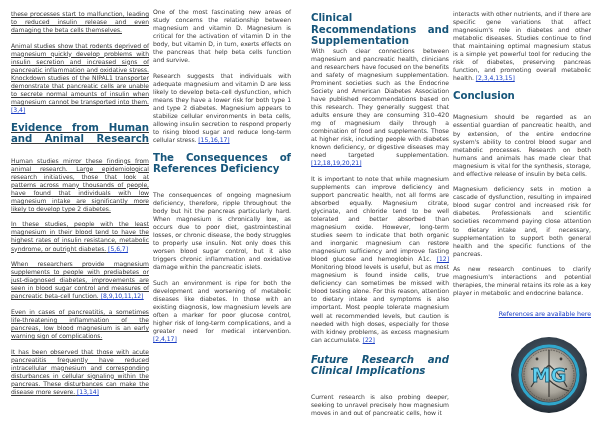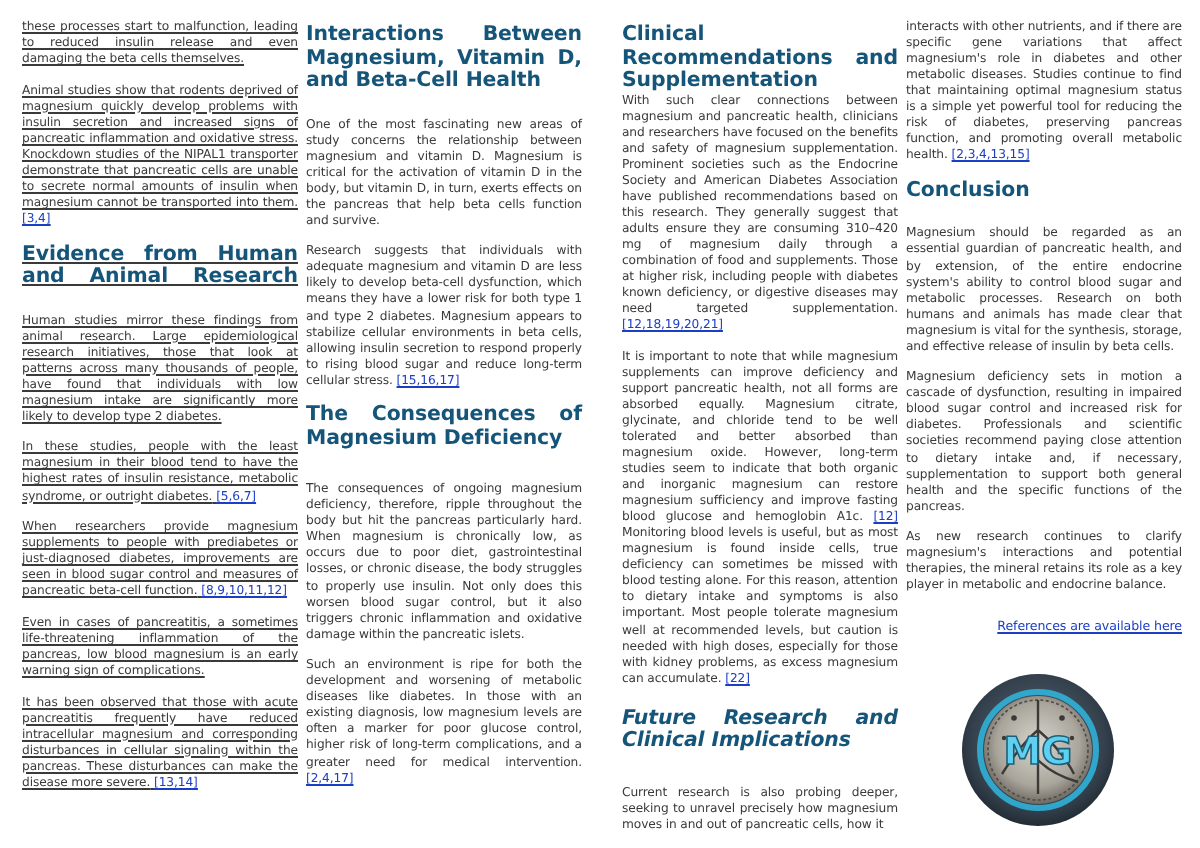--- a/index.html
+++ b/index.html
@@ -38,44 +38,43 @@
     text-align-last: left;
   }
   h2.just { text-align-last: justify; }
   .ref { color: #1b3ec4; text-decoration: underline; }
   .refs-link {
     display: block; text-align: right;
     color: #1b3ec4; text-decoration: underline;
     font-size: 6.3px; margin-top: 13px;
   }
   .logo {
-    position: absolute; left: 479px; top: 335px; width: 80px; height: 80px; text-align: right;
+    position: absolute; left: 509px; top: 335px; width: 80px; height: 80px; text-align: right;
   }
 </style>
 </head>
 <body>
 
 <div class="page">
 
   <div class="col c1">
     <p><span>these processes start to malfunction, leading to reduced insulin release and even damaging the beta cells themselves.</span></p>
     <p><span>Animal studies show that rodents deprived of magnesium quickly develop problems with insulin secretion and increased signs of pancreatic inflammation and oxidative stress. Knockdown studies of the NIPAL1 transporter demonstrate that pancreatic cells are unable to secrete normal amounts of insulin when magnesium cannot be transported into them.</span> <a class="ref">[3,4]</a></p>
     <h2 class="just">Evidence from Human and Animal Research</h2>
     <p><span>Human studies mirror these findings from animal research. Large epidemiological research initiatives, those that look at patterns across many thousands of people, have found that individuals with low magnesium intake are significantly more likely to develop type 2 diabetes.</span></p>
     <p><span>In these studies, people with the least magnesium in their blood tend to have the highest rates of insulin resistance, metabolic syndrome, or outright diabetes.</span> <a class="ref">[5,6,7]</a></p>
     <p><span>When researchers provide magnesium supplements to people with prediabetes or just-diagnosed diabetes, improvements are seen in blood sugar control and measures of pancreatic beta-cell function.</span> <a class="ref">[8,9,10,11,12]</a></p>
     <p><span>Even in cases of pancreatitis, a sometimes life-threatening inflammation of the pancreas, low blood magnesium is an early warning sign of complications.</span></p>
     <p><span>It has been observed that those with acute pancreatitis frequently have reduced intracellular magnesium and corresponding disturbances in cellular signaling within the pancreas. These disturbances can make the disease more severe.</span> <a class="ref">[13,14]</a></p>
   </div>
 
   <div class="col c2">
-    <h2 style="margin-top:4px;">Interactions Between Magnesium, Vitamin D, and Beta-Cell Health</h2>
     <p><span>One of the most fascinating new areas of study concerns the relationship between magnesium and vitamin D. Magnesium is critical for the activation of vitamin D in the body, but vitamin D, in turn, exerts effects on the pancreas that help beta cells function and survive.</span></p>
     <p><span>Research suggests that individuals with adequate magnesium and vitamin D are less likely to develop beta-cell dysfunction, which means they have a lower risk for both type 1 and type 2 diabetes. Magnesium appears to stabilize cellular environments in beta cells, allowing insulin secretion to respond properly to rising blood sugar and reduce long-term cellular stress.</span> <a class="ref">[15,16,17]</a></p>
-    <h2 style="margin-bottom:16px;">The Consequences of Magnesium Deficiency</h2>
+    <h2 style="margin-bottom:16px;">The Consequences of References Deficiency</h2>
     <p><span>The consequences of ongoing magnesium deficiency, therefore, ripple throughout the body but hit the pancreas particularly hard. When magnesium is chronically low, as occurs due to poor diet, gastrointestinal losses, or chronic disease, the body struggles to properly use insulin. Not only does this worsen blood sugar control, but it also triggers chronic inflammation and oxidative damage within the pancreatic islets.</span></p>
     <p><span>Such an environment is ripe for both the development and worsening of metabolic diseases like diabetes. In those with an existing diagnosis, low magnesium levels are often a marker for poor glucose control, higher risk of long-term complications, and a greater need for medical intervention.</span> <a class="ref">[2,4,17]</a></p>
   </div>
 
   <div class="col c3">
     <h2 style="margin-top:4px;margin-bottom:0;">Clinical Recommendations and Supplementation</h2>
     <p><span>With such clear connections between magnesium and pancreatic health, clinicians and researchers have focused on the benefits and safety of magnesium supplementation. Prominent societies such as the Endocrine Society and American Diabetes Association have published recommendations based on this research. They generally suggest that adults ensure they are consuming 310–420 mg of magnesium daily through a combination of food and supplements. Those at higher risk, including people with diabetes known deficiency, or digestive diseases may need targeted supplementation.</span> <a class="ref">[12,18,19,20,21]</a></p>
     <p><span>It is important to note that while magnesium supplements can improve deficiency and support pancreatic health, not all forms are absorbed equally. Magnesium citrate, glycinate, and chloride tend to be well tolerated and better absorbed than magnesium oxide. However, long-term studies seem to indicate that both organic and inorganic magnesium can restore magnesium sufficiency and improve fasting blood glucose and hemoglobin A1c.</span> <a class="ref">[12]</a> <span>Monitoring blood levels is useful, but as most magnesium is found inside cells, true deficiency can sometimes be missed with blood testing alone. For this reason, attention to dietary intake and symptoms is also important. Most people tolerate magnesium well at recommended levels, but caution is needed with high doses, especially for those with kidney problems, as excess magnesium can accumulate.</span> <a class="ref">[22]</a></p>
     <h2 style="margin-top:10px;margin-bottom:16px;font-style:italic;">Future Research and Clinical Implications</h2>
     <p><span>Current research is also probing deeper, seeking to unravel precisely how magnesium moves in and out of pancreatic cells, how it</span></p>

